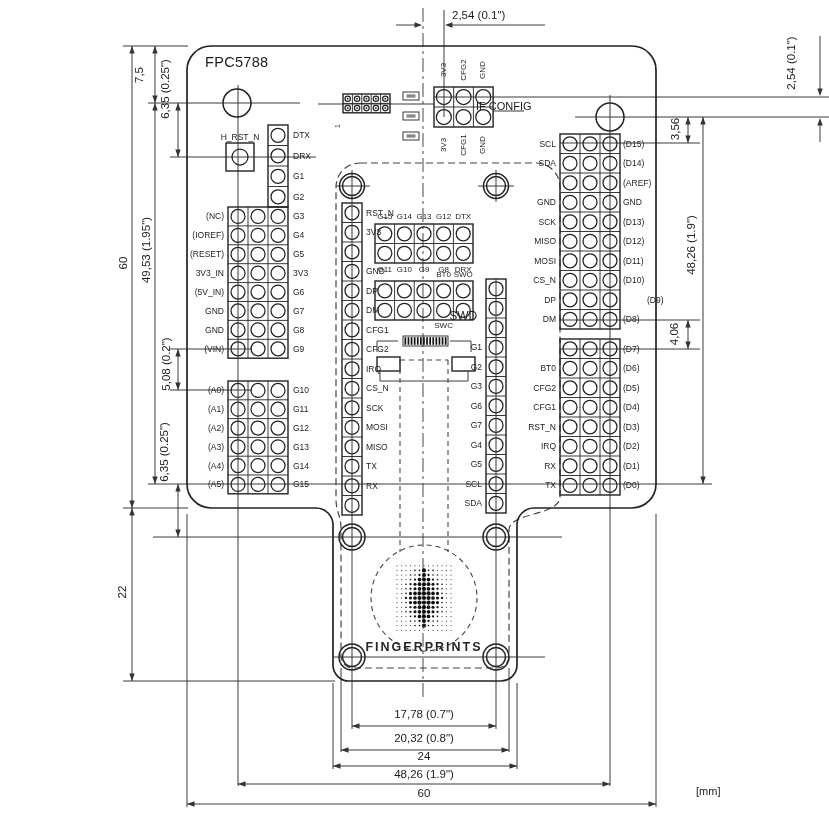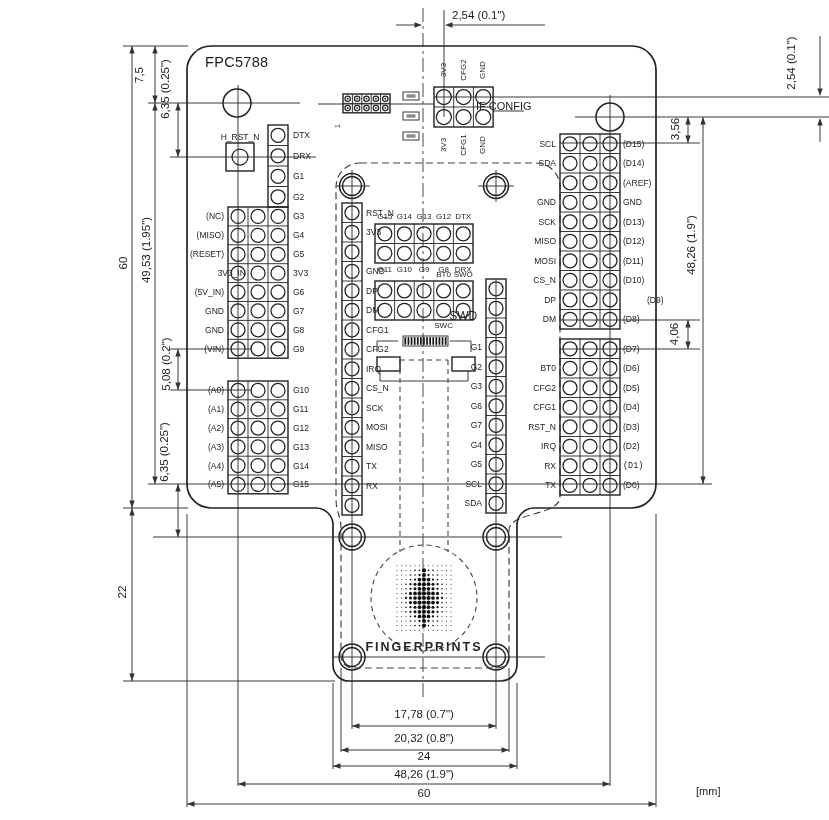--- a/index.html
+++ b/index.html
@@ -656,23 +656,23 @@
   <div class="lab mm" style="left:696px;top:786px">[mm]</div>
 
   <div id="labels">
       <div class="lab " style="left: 293px; top: 135.25px; transform: translate(0px, -50%);">DTX</div>
       <div class="lab " style="left: 293px; top: 155.75px; transform: translate(0px, -50%);">DRX</div>
       <div class="lab " style="left: 293px; top: 176.25px; transform: translate(0px, -50%);">G1</div>
       <div class="lab " style="left: 293px; top: 196.75px; transform: translate(0px, -50%);">G2</div>
       <div class="lab " style="left: 240px; top: 137px; font-size: 8.5px; transform: translate(-50%, -50%);">H_RST_N</div>
       <div class="lab " style="left: 336.5px; top: 126px; font-size: 7px; transform: translate(-50%, -50%) rotate(-90deg);">1</div>
       <div class="lab " style="left: 224px; top: 216.45px; transform: translate(-100%, -50%);">(NC)</div>
-      <div class="lab " style="left: 224px; top: 235.35px; transform: translate(-100%, -50%);">(MISO)</div>
+      <div class="lab " style="left: 224px; top: 235.35px; transform: translate(-100%, -50%);">(IOREF)</div>
       <div class="lab " style="left: 224px; top: 254.25px; transform: translate(-100%, -50%); text-align: center;">(RESET)</div>
-      <div class="lab " style="left: 224px; top: 273.15px; transform: translate(-100%, -50%); margin-left: 22px;">3V3_IN</div>
+      <div class="lab " style="left: 224px; top: 273.15px; transform: translate(-100%, -50%);">3V3_IN</div>
       <div class="lab " style="left: 224px; top: 292.05px; transform: translate(-100%, -50%);">(5V_IN)</div>
       <div class="lab " style="left: 224px; top: 310.95px; transform: translate(-100%, -50%);">GND</div>
       <div class="lab " style="left: 224px; top: 329.85px; transform: translate(-100%, -50%);">GND</div>
       <div class="lab " style="left: 224px; top: 348.75px; transform: translate(-100%, -50%);">(VIN)</div>
       <div class="lab " style="left: 293px; top: 216.45px; transform: translate(0px, -50%);">G3</div>
       <div class="lab " style="left: 293px; top: 235.35px; transform: translate(0px, -50%);">G4</div>
       <div class="lab " style="left: 293px; top: 254.25px; transform: translate(0px, -50%);">G5</div>
       <div class="lab " style="left: 293px; top: 273.15px; transform: translate(0px, -50%);">3V3</div>
       <div class="lab " style="left: 293px; top: 292.05px; transform: translate(0px, -50%);">G6</div>
       <div class="lab " style="left: 293px; top: 310.95px; transform: translate(0px, -50%);">G7</div>
@@ -717,21 +717,21 @@
       <div class="lab " style="left: 556px; top: 426.75px; transform: translate(-100%, -50%);">RST_N</div>
       <div class="lab " style="left: 556px; top: 446.25px; transform: translate(-100%, -50%);">IRQ</div>
       <div class="lab " style="left: 556px; top: 465.75px; transform: translate(-100%, -50%);">RX</div>
       <div class="lab " style="left: 556px; top: 485.25px; transform: translate(-100%, -50%);">TX</div>
       <div class="lab " style="left: 623px; top: 348.75px; transform: translate(0px, -50%);">(D7)</div>
       <div class="lab " style="left: 623px; top: 368.25px; transform: translate(0px, -50%);">(D6)</div>
       <div class="lab " style="left: 623px; top: 387.75px; transform: translate(0px, -50%);">(D5)</div>
       <div class="lab " style="left: 623px; top: 407.25px; transform: translate(0px, -50%);">(D4)</div>
       <div class="lab " style="left: 623px; top: 426.75px; transform: translate(0px, -50%); text-align: center;">(D3)</div>
       <div class="lab " style="left: 623px; top: 446.25px; transform: translate(0px, -50%);">(D2)</div>
-      <div class="lab " style="left: 623px; top: 465.75px; transform: translate(0px, -50%); font-family: Liberation Mono, monospace;">(D1)</div>
+      <div class="lab " style="left: 623px; top: 465.75px; transform: translate(0px, -50%);">(D1)</div>
       <div class="lab " style="left: 623px; top: 485.25px; transform: translate(0px, -50%);">(D0)</div>
       <div class="lab " style="left: 366px; top: 212.75px; transform: translate(0px, -50%);">RST_N</div>
       <div class="lab " style="left: 366px; top: 232.25px; transform: translate(0px, -50%);">3V3</div>
       <div class="lab " style="left: 366px; top: 251.75px; transform: translate(0px, -50%);"></div>
       <div class="lab " style="left: 366px; top: 271.25px; transform: translate(0px, -50%);">GND</div>
       <div class="lab " style="left: 366px; top: 290.75px; transform: translate(0px, -50%);">DP</div>
       <div class="lab " style="left: 366px; top: 310.25px; transform: translate(0px, -50%);">DM</div>
       <div class="lab " style="left: 366px; top: 329.75px; transform: translate(0px, -50%);">CFG1</div>
       <div class="lab " style="left: 366px; top: 349.25px; transform: translate(0px, -50%);">CFG2</div>
       <div class="lab " style="left: 366px; top: 368.75px; transform: translate(0px, -50%);">IRQ</div>

